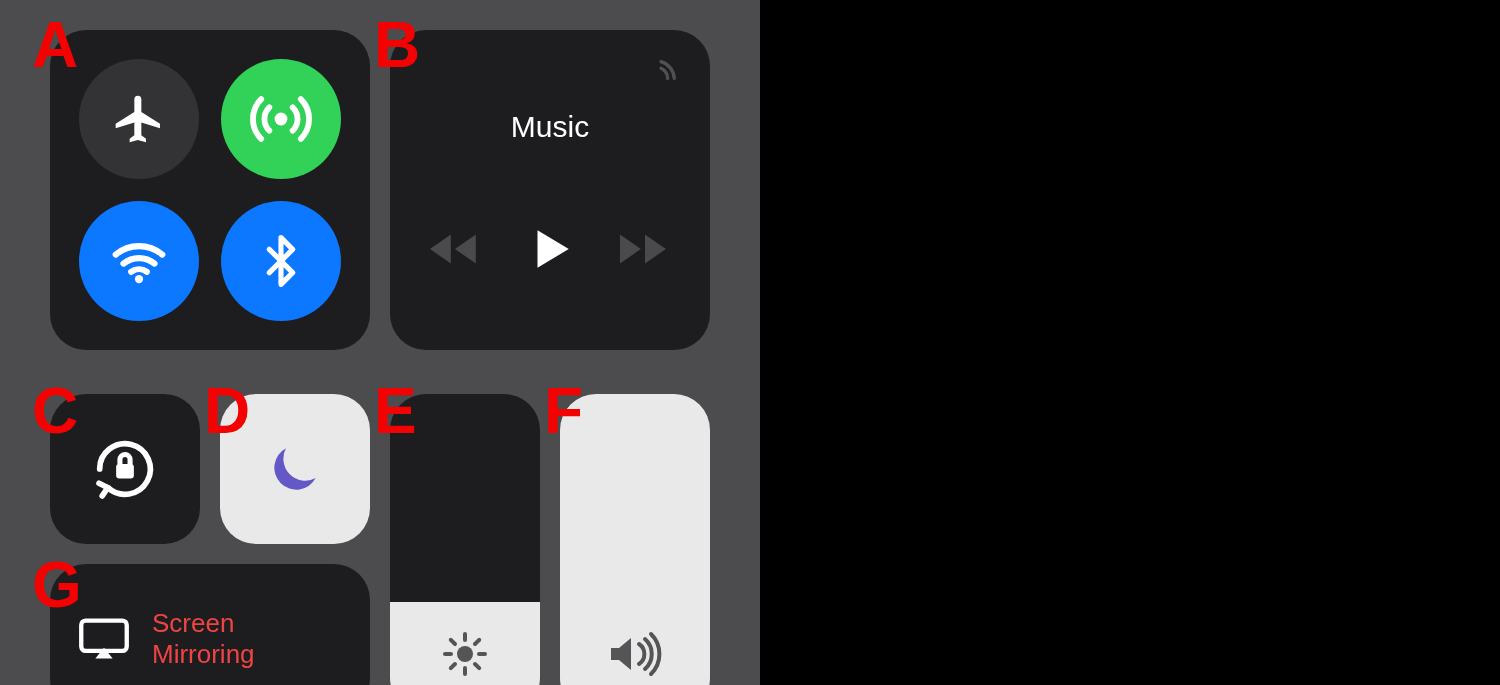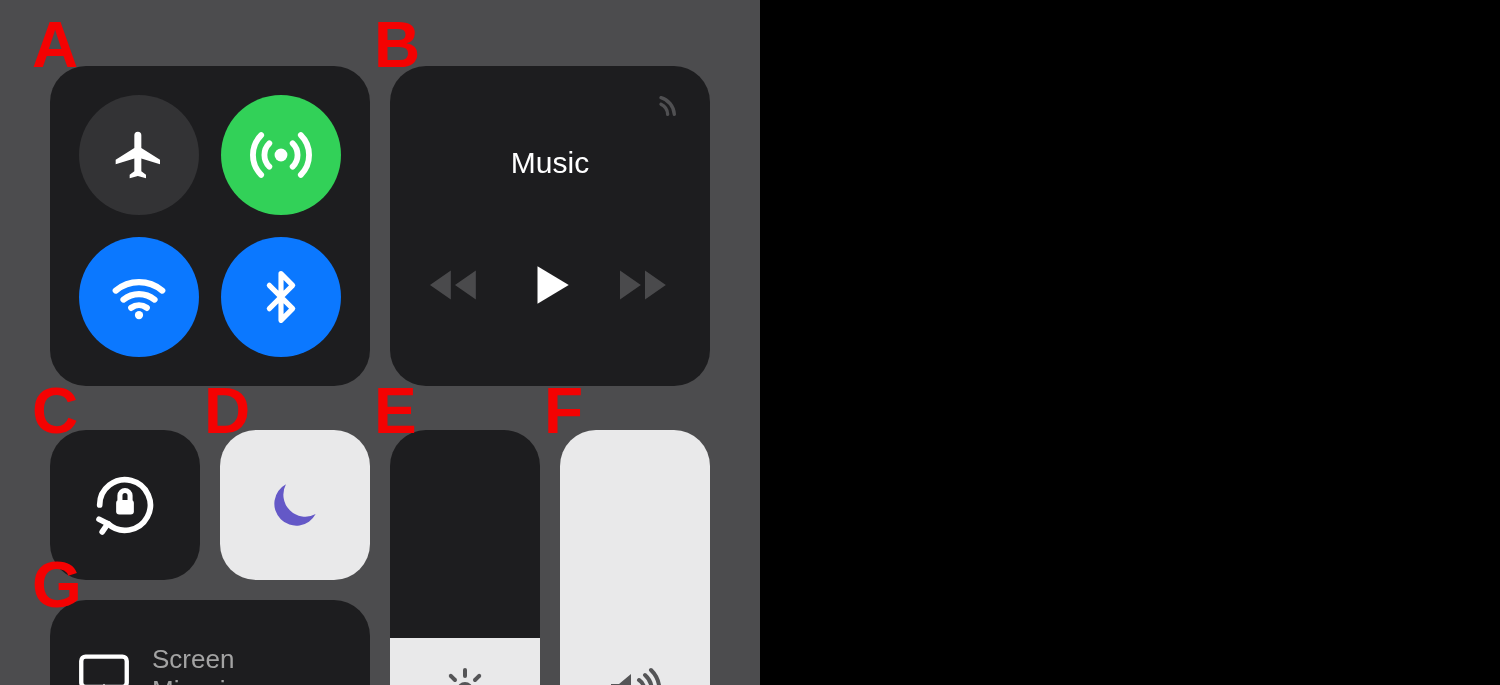--- a/index.html
+++ b/index.html
@@ -16,21 +16,20 @@
   }
   .panel-right {
     width: 740px;
     height: 685px;
     background: #000;
   }
   .tile {
     position: absolute;
     background: #1d1d1f;
     border-radius: 36px;
-    margin-top: 36px;
   }
 
   
   .connectivity {
     left: 50px; top: 30px;
     width: 320px; height: 320px;
     display: grid;
     grid-template-columns: 1fr 1fr;
     grid-template-rows: 1fr 1fr;
     place-items: center;
@@ -103,21 +102,21 @@
   .slider-fill.full { flex: 1; }
 
   
   .screen-mirroring {
     left: 50px; top: 564px;
     width: 320px; height: 150px;
     display:flex; align-items:center;
     padding: 0 28px;
     gap: 22px;
   }
-  .sm-label { color:#a3a3a3; font-size:26px; line-height:1.2; }
+  .sm-label { color:#ef4444; font-size:26px; line-height:1.2; }
 
   
   .marker {
     position:absolute;
     color:#f40202;
     font-family: Arial, "Arial Black", sans-serif;
     font-weight: 900;
     font-size: 64px;
     letter-spacing: -2px;
     user-select: none;

